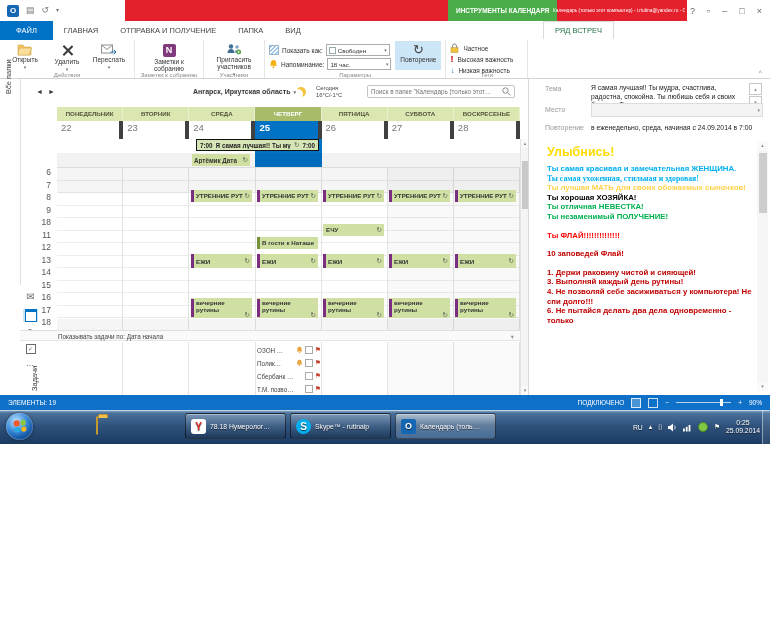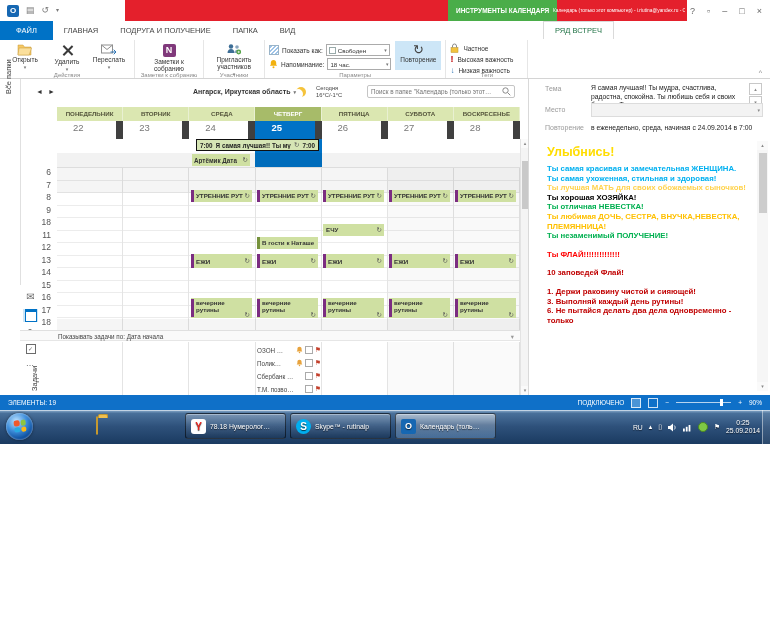--- a/index.html
+++ b/index.html
@@ -73,21 +73,21 @@
   .moremini{font-size:8px;color:#6b6b6b;letter-spacing:1px;}
   .vtasks{position:absolute;left:30px;top:343px;height:48px;}
 
   
   .weekwrap{position:absolute;left:57px;top:107px;width:463px;}
   .dnames{display:grid;grid-template-columns:repeat(7,1fr);height:14px;}
   .dn{background:#dbe7b1;font-size:6.2px;font-weight:bold;color:#55553c;text-align:center;line-height:14px;border-right:1px solid #e9f0d2;overflow:hidden;}
   .dn.sel{background:#a7bb69;color:#fff;}
   .bluecol{position:absolute;left:198.4px;top:14px;width:66.2px;height:46px;background:#0072c6;}
   .ddates{position:relative;display:grid;grid-template-columns:repeat(7,1fr);height:18px;}
-  .dd{font-size:9.5px;color:#777;padding:1px 8px 0 4px;border-right:7px solid #404040;margin-left:12px;}
+  .dd{font-size:9.5px;color:#777;padding:1px 8px 0 4px;border-right:4px solid #404040;}
   .dd.sel{color:#fff;}
   .adrow1{position:relative;height:14px;}
   .adrow2{position:relative;height:14px;background:rgba(0,0,0,.05);}
   .selev{position:absolute;left:139px;top:0px;width:123px;height:12px;background:#d6e5b5;border:1.5px solid #111;display:flex;align-items:center;gap:3px;font-size:6.3px;font-weight:bold;color:#222;padding:0 3px;box-sizing:border-box;white-space:nowrap;overflow:hidden;}
   .adev{position:absolute;left:135px;top:1px;width:58px;height:12px;background:#cfe0a2;display:flex;align-items:center;font-size:6.3px;font-weight:bold;color:#333;padding:0 2px;box-sizing:border-box;white-space:nowrap;overflow:hidden;}
   .timegrid{position:absolute;left:57px;top:167px;width:463px;height:163px;border-top:1px solid #ddd;background-image:repeating-linear-gradient(to right,transparent 0 65.2px,#e4e4e4 65.2px 66.2px),repeating-linear-gradient(to bottom,transparent 0 11.54px,#ececec 11.54px 12.54px);}
   .wkend{position:absolute;left:330.7px;top:0;width:132.3px;height:100%;background:rgba(0,0,0,.025);}
   .band{position:absolute;left:0;width:100%;background:rgba(0,0,0,.04);}
   .hours{position:absolute;left:20px;top:167px;width:36px;height:163px;display:grid;grid-template-rows:repeat(13,1fr);}
   .hour{font-size:8.5px;color:#555;text-align:right;padding-right:5px;}
@@ -179,21 +179,21 @@
       <span>▫</span>
       <span>–</span>
       <span>□</span>
       <span>×</span>
     </div>
   </div>
 
   <div class="tabs">
     <div class="tab file">ФАЙЛ</div>
     <div class="tab">ГЛАВНАЯ</div>
-    <div class="tab">ПОДРУГА И ПОЛУЧЕНИЕ</div>
+    <div class="tab">ОТПРАВКА И ПОЛУЧЕНИЕ</div>
     <div class="tab">ПАПКА</div>
     <div class="tab">ВИД</div>
     <div class="tab ctxtab">РЯД ВСТРЕЧ</div>
   </div>
 
   <div class="ribbon">
     <div class="rgroup">
       <div class="bigbtn">
         <svg width="16" height="13" viewBox="0 0 16 13">
             <path d="M1 2h5l1.5 2H14v8H1z" fill="#f6c864" stroke="#c79b3b" stroke-width=".5"></path>
@@ -526,30 +526,30 @@
     <span class="flabel" style="top:27px;">Место</span>
     <div class="placecombo">
         <span class="caret">▾</span>
       </div>
     <span class="flabel" style="top:45px;">Повторение</span>
     <div class="fvalue" style="top:45px;width:168px;">в еженедельно, среда, начиная с 24.09.2014 в 7:00</div>
 
     <div class="rbody">
       <div class="rtitle" style="color: rgb(255, 221, 0);">Улыбнись!</div>
       <div class="rline" style="color: rgb(0, 176, 240);">Ты самая красивая и замечательная ЖЕНЩИНА.</div>
-      <div class="rline" style="color: rgb(0, 176, 240);">Ты самая ухоженная, стильная и здоровая!</div>
+      <div class="rline" style="color: rgb(0, 176, 240); font-family: Liberation Serif, serif;">Ты самая ухоженная, стильная и здоровая!</div>
       <div class="rline" style="color: rgb(255, 211, 77);">Ты лучшая МАТЬ для своих обожаемых сыночков!</div>
       <div class="rline" style="color: rgb(0, 0, 0);">Ты хорошая ХОЗЯЙКА!</div>
       <div class="rline" style="color: rgb(0, 176, 80);">Ты отличная НЕВЕСТКА!</div>
-      <div class="rline" style="color: rgb(255, 192, 0);">Ты любимая ДОЧЬ, СЕСТРА, ВНУЧКА,НЕВЕСТКА, ПЛЕМЯННИЦА!</div>
       <div class="rline" style="color: rgb(0, 176, 80);">Ты незаменимый ПОЛУЧЕНИЕ!</div>
       <div class="rline gap" style="color: rgb(255, 0, 0);">Ты ФЛАЙ!!!!!!!!!!!!!!</div>
       <div class="rline gap" style="color: rgb(192, 0, 0);">10 заповедей Флай!</div>
       <div class="rline gap" style="color: rgb(192, 0, 0);">1. Держи раковину чистой и сияющей!</div>
       <div class="rline" style="color: rgb(192, 0, 0);">3. Выполняй каждый день рутины!</div>
+      <div class="rline" style="color: rgb(192, 0, 0);">4. Не позволяй себе засиживаться у компьютера! Не спи долго!!!</div>
       <div class="rline" style="color: rgb(192, 0, 0);">6. Не пытайся делать два дела одновременно - только</div>
     </div>
     <div class="rscroll">
       <span class="sarrow" style="top:0;">▴</span>
       <span class="rthumb"></span>
       <span class="sarrow" style="bottom:0;">▾</span>
     </div>
   </div>
 
   <div class="statusbar">

